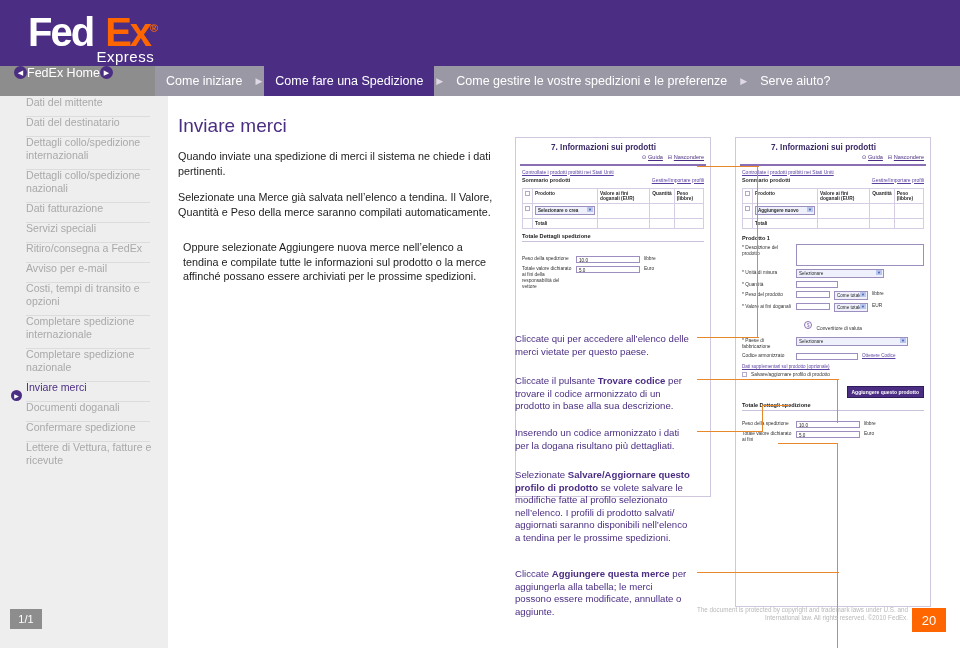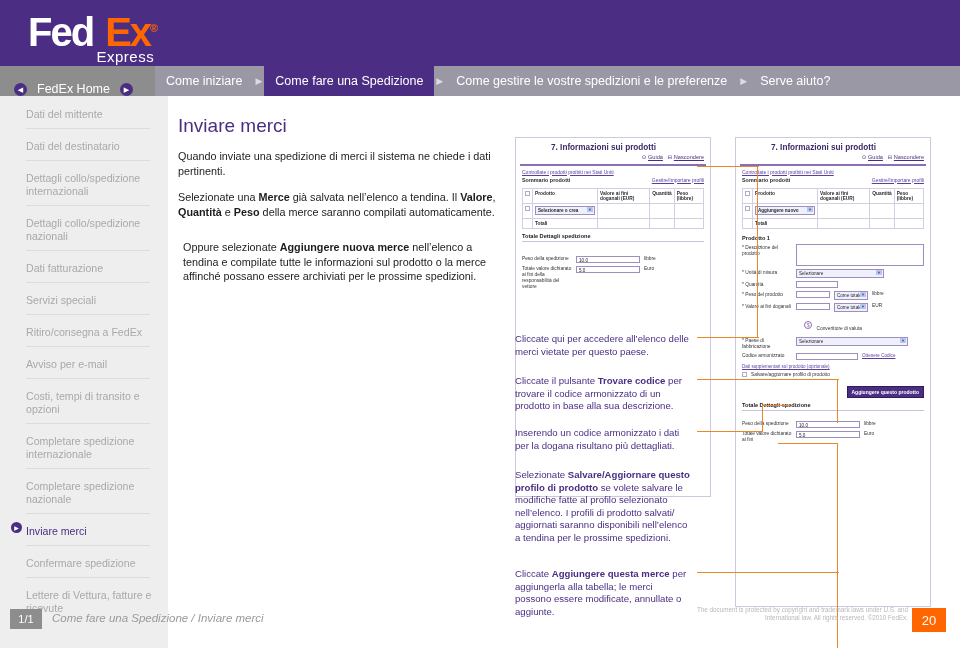--- a/index.html
+++ b/index.html
@@ -28,42 +28,42 @@
     color: #ffffff; font-size: 15px; letter-spacing: 0.5px;
     text-align: right; margin-top: -4px; padding-right: 4px;
   }
 
   
   .nav {
     position: absolute; left: 0; top: 66px; width: 960px; height: 30px;
     background: #9b98a6; display: flex; align-items: stretch;
   }
   .nav-home {
-    background: #8d8d8d; color: #ffffff; display: flex; align-items: flex-end;
-    padding: 0 14px; gap: 10px; font-size: 12.5px; min-width: 155px;
+    background: #8d8d8d; color: #ffffff; display: flex; align-items: flex-start;
+    padding: 0 14px; font-size: 12.5px; min-width: 155px;
   }
   .nav-arrow-circle {
     width: 13px; height: 13px; border-radius: 50%; background: #4b2e83;
     display: inline-flex; align-items: center; justify-content: center;
     color: #ffffff; font-size: 7px; line-height: 1; flex: 0 0 auto;
   }
   .nav-item {
     display: flex; align-items: center; padding: 0 11px; font-size: 12.5px;
     color: #ffffff; white-space: nowrap;
   }
   .nav-item.active { background: #4b2e83; color: #ffffff; }
   .nav-sep { display: flex; align-items: center; color: #ded9e4; font-size: 9px; padding: 0 2px; }
 
   
   .sidebar {
     position: absolute; left: 0; top: 96px; width: 168px; height: 552px;
     background: #eeeeee;
   }
   .side-item {
-    position: relative; padding: 12px 14px 7px 26px;
+    position: relative; padding: 0 14px 7px 26px;
     font-size: 10.6px; line-height: 13px; color: #a9a9a9;
   }
   .side-item + .side-item::before {
     content: ""; position: absolute; left: 26px; right: 18px; top: 0;
     height: 1px; background: #dcdcdc;
   }
   .side-item.active { color: #4b2e83; }
   .side-bullet {
     position: absolute; left: 11px; top: 9px;
     width: 11px; height: 11px; border-radius: 50%; background: #4b2e83;
@@ -77,21 +77,21 @@
     position: absolute; left: 10px; top: 19px;
     font-size: 19px; color: #4b2e83; font-weight: normal;
   }
   .body-text {
     position: absolute; left: 10px; font-size: 10.8px; line-height: 14.5px; color: #1d1d1d;
     width: 320px;
   }
   .t1 { top: 53px; }
   .t2 { top: 94px; }
   .t3 { top: 144px; padding-left: 5px; }
-  .body-text b { font-weight: bold; }
+  .body-text b { font-weight: normal; }
 
   
   .callout {
     position: absolute; font-size: 9.6px; line-height: 12.6px; color: #4b2e83; width: 176px;
   }
   .callout b { font-weight: bold; }
   .c1 { left: 347px; top: 237px; }
   .c2 { left: 347px; top: 279px; }
   .c3 { left: 347px; top: 331px; }
   .c4 { left: 347px; top: 373px; }
@@ -219,20 +219,21 @@
     <div class="side-item"><span>Servizi speciali</span></div>
     <div class="side-item"><span>Ritiro/consegna a FedEx</span></div>
     <div class="side-item"><span>Avviso per e-mail</span></div>
     <div class="side-item"><span>Costi, tempi di transito e opzioni</span></div>
     <div class="side-item"><span>Completare spedizione internazionale</span></div>
     <div class="side-item"><span>Completare spedizione nazionale</span></div>
     <div class="side-item active">
       <span class="side-bullet">▶</span>
       <span>Inviare merci</span>
     </div>
+    <div class="side-item"><span>Documenti doganali</span></div>
     <div class="side-item"><span>Confermare spedizione</span></div>
     <div class="side-item"><span>Lettere di Vettura, fatture e ricevute</span></div>
   </div>
 
   <div class="main">
 
     <div class="page-title">Inviare merci</div>
 
     <div class="body-text t1">
       <span>Quando inviate una spedizione di merci il sistema ne chiede i dati pertinenti.</span>
@@ -430,17 +431,16 @@
 
     <div class="callout c3"><span>Inserendo un codice armonizzato i dati per la dogana risultano più dettagliati.</span></div>
 
     <div class="callout c4"><span>Selezionate </span><b>Salvare/Aggiornare questo profilo di prodotto</b><span> se volete salvare le modifiche fatte al profilo selezionato nell’elenco. I profili di prodotto salvati/ aggiornati saranno disponibili nell’elenco a tendina per le prossime spedizioni.</span></div>
 
     <div class="callout c5"><span>Cliccate </span><b>Aggiungere questa merce</b><span> per aggiungerla alla tabella; le merci possono essere modificate, annullate o aggiunte.</span></div>
 
   </div>
 
   <div class="footer-badge">1/1</div>
-  <div class="footer-crumb">Come fare una Spedizione / Inviare merci</div>
   <div class="copyright">The document is protected by copyright and trademark laws under U.S. and International law. All rights reserved. ©2010 FedEx.</div>
   <div class="page-num">20</div>
 
 </div>
 
 </body></html>

